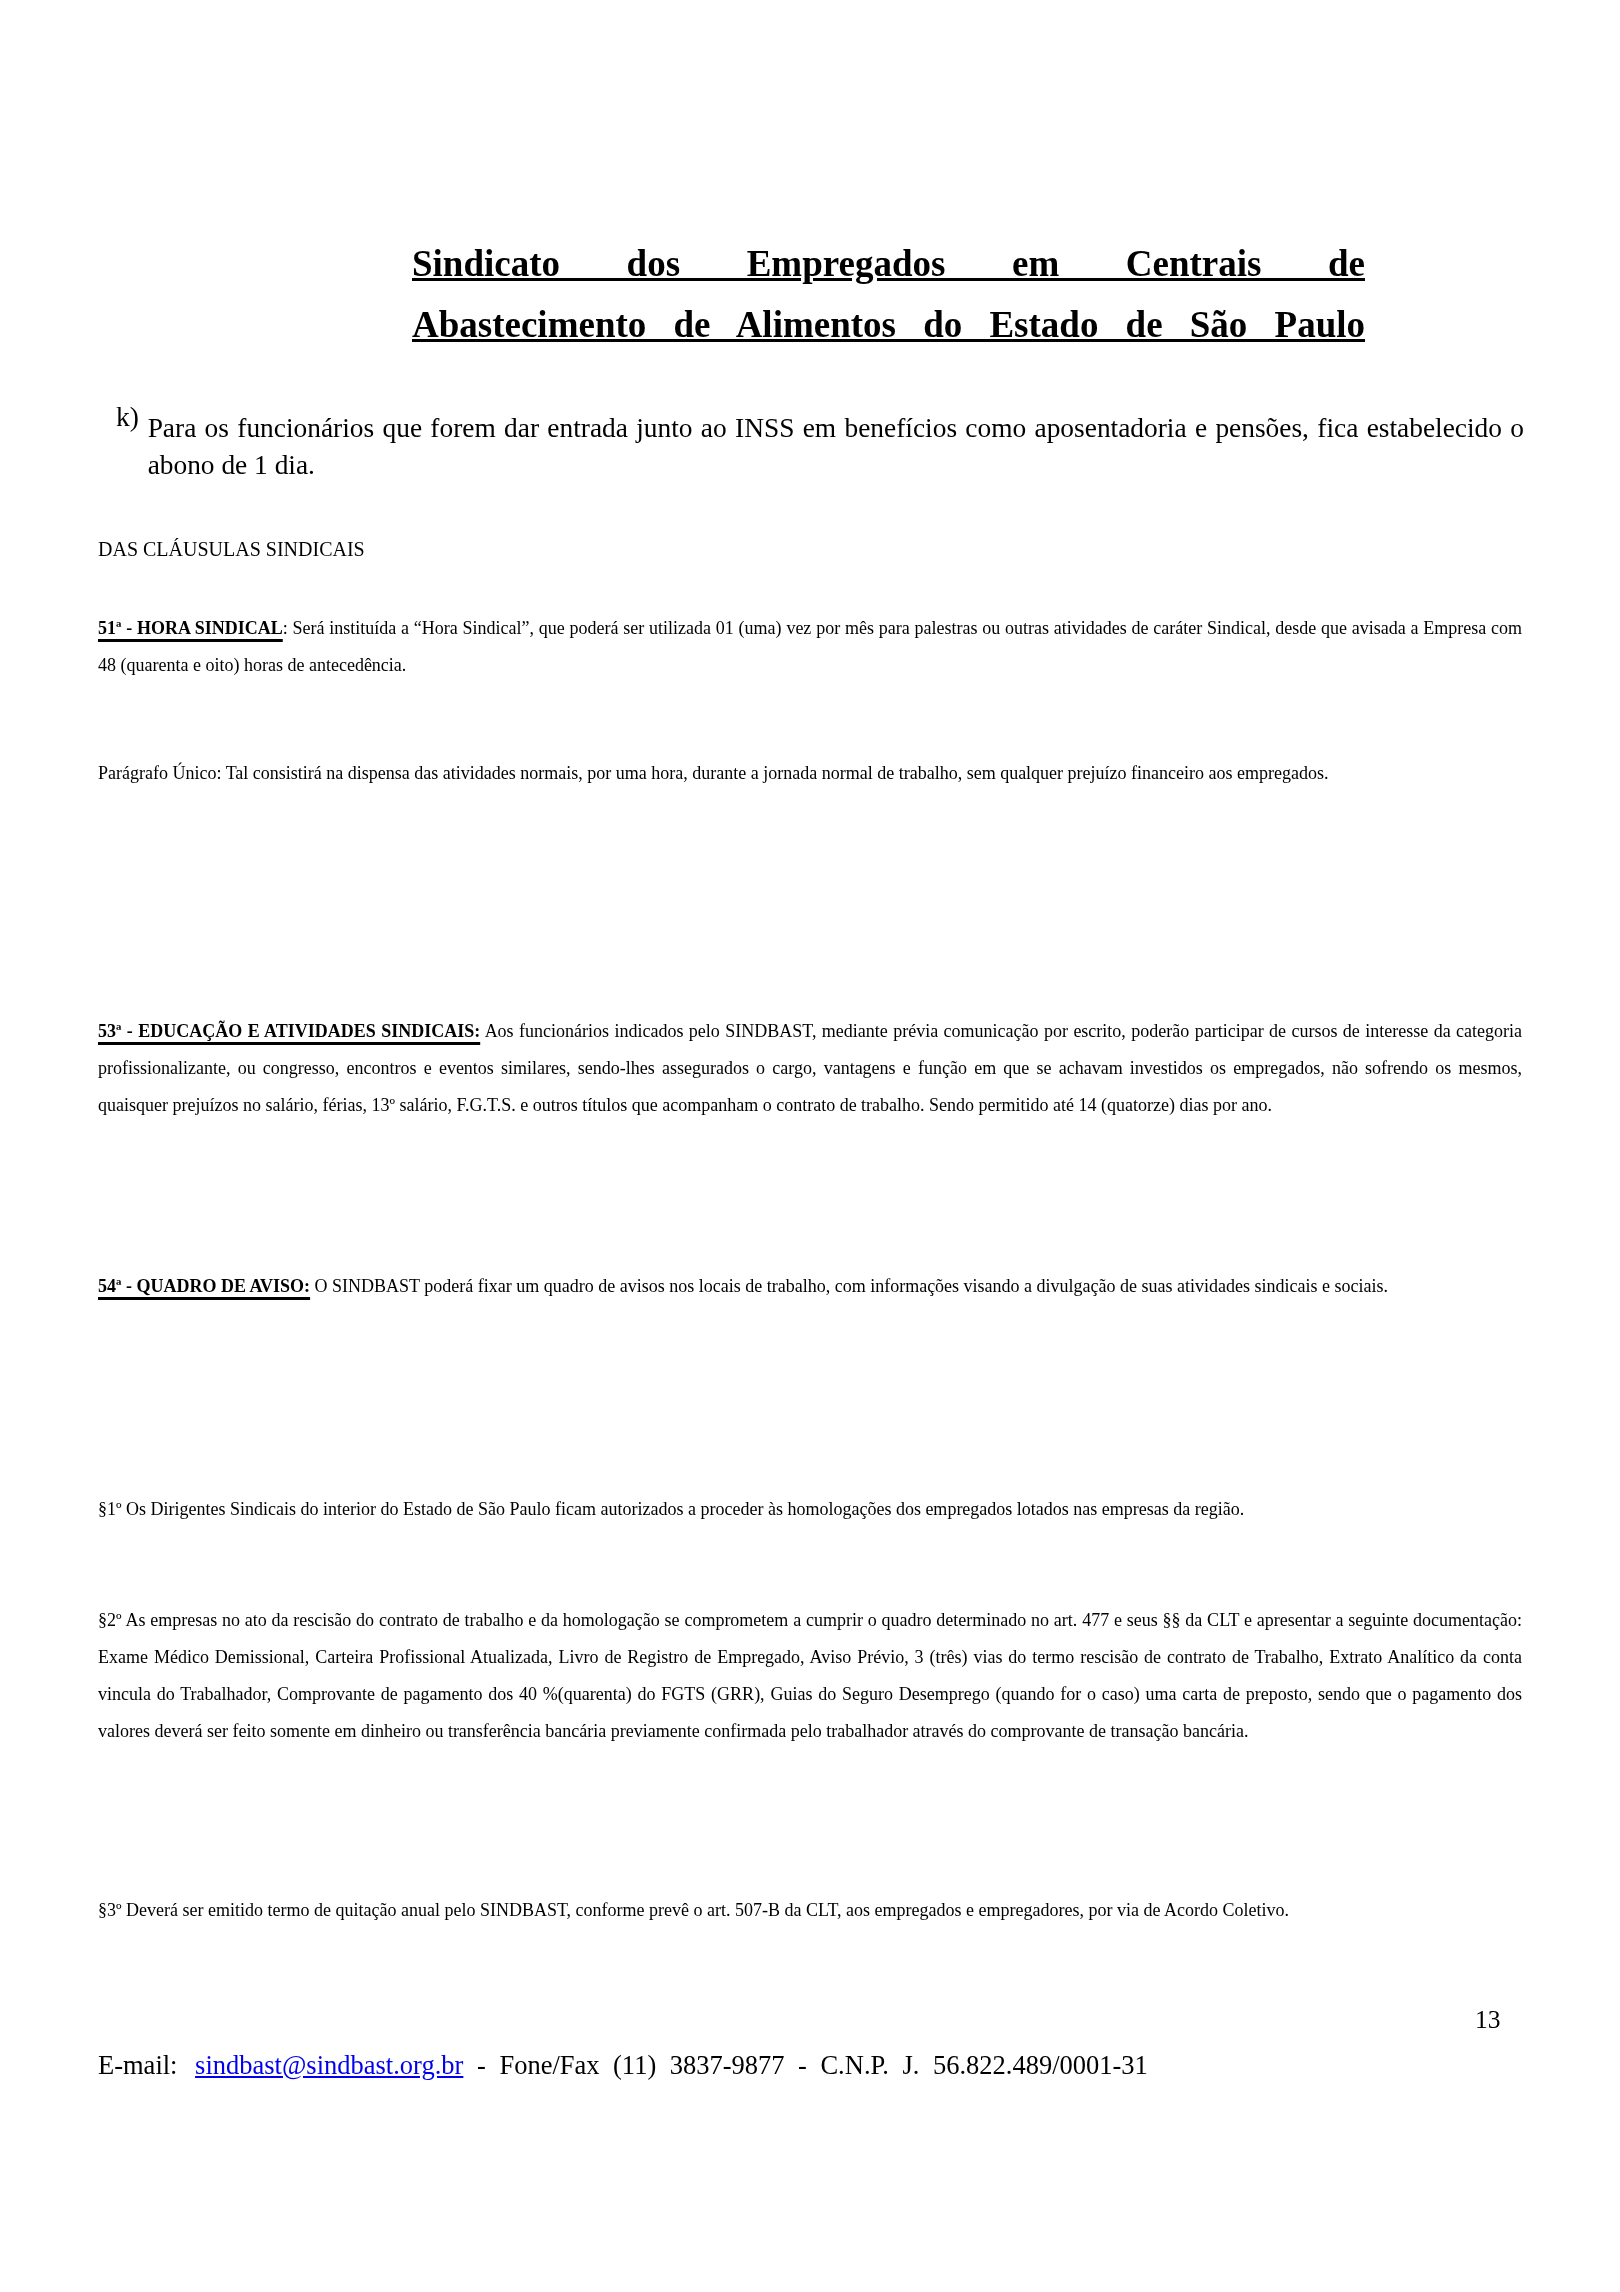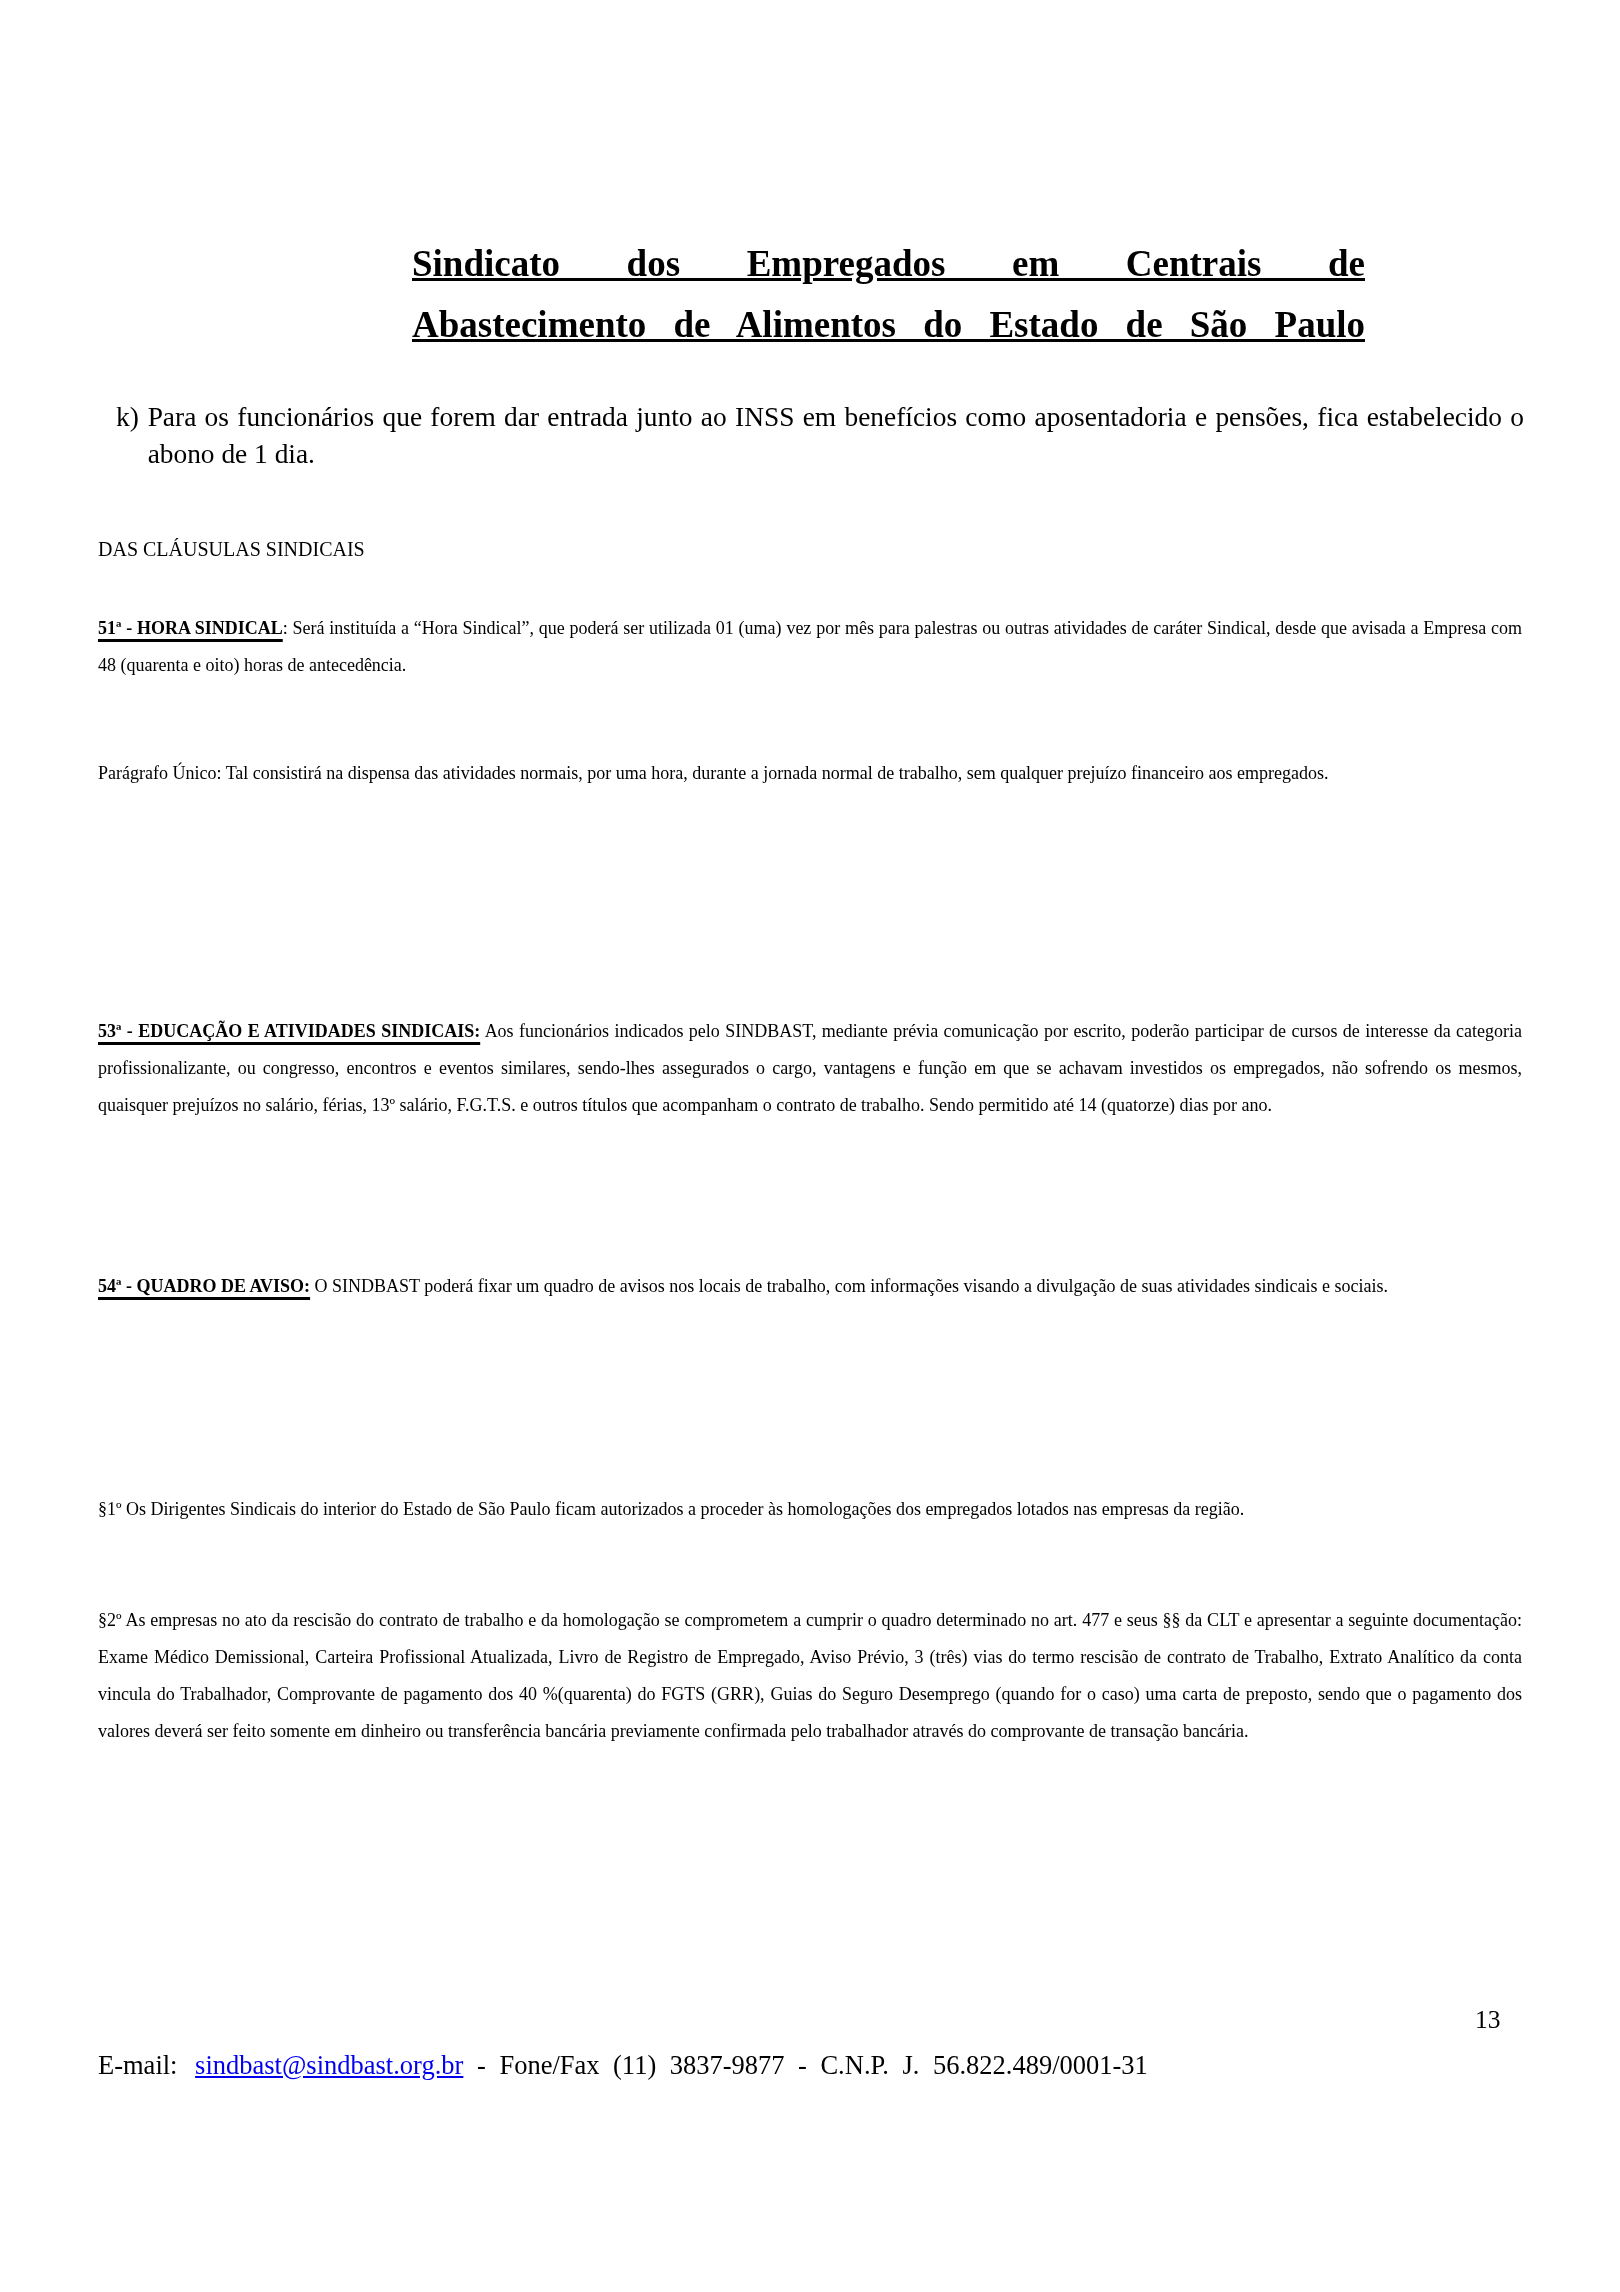--- a/index.html
+++ b/index.html
@@ -31,21 +31,21 @@
   }
   .doc-title .tline { text-align: justify; text-align-last: justify; }
   
   .para {
     position: absolute; left: 98px; width: 1424px;
     font-size: 18px; line-height: 37px;
     text-align: justify;
   }
   .k-item { position: absolute; left: 116px; top: 399px; width: 1408px; display: flex; }
   .k-item .marker { flex: 0 0 auto; font-size: 27.4px; line-height: 37px; margin-right: 8.8px; }
-  .k-item .k-text { flex: 1 1 auto; font-size: 27.4px; line-height: 37px; text-align: justify; }
+  .k-item .k-text { flex: 1 1 auto; font-size: 27.4px; line-height: 37px; text-align: justify; margin-top: 11px; }
   .section-heading {
     position: absolute; left: 98px; top: 538px; width: 1424px;
     text-align: left; font-weight: normal; font-size: 20px;
   }
   .clause-head {
     font-weight: bold;
     text-decoration: underline;
     text-decoration-thickness: 2.9px;
     text-underline-offset: 4.9px;
   }
@@ -93,20 +93,21 @@
 
   <p class="para" style="top:1268px">
     <span class="clause-head">54ª - QUADRO DE AVISO:</span><span> O SINDBAST poderá fixar um quadro de avisos nos locais de trabalho, com informações visando a divulgação de suas atividades sindicais e sociais.</span>
   </p>
 
 
   <p class="para" style="top:1491px">§1º Os Dirigentes Sindicais do interior do Estado de São Paulo ficam autorizados a proceder às homologações dos empregados lotados nas empresas da região.</p>
 
   <p class="para" style="top:1602px">§2º As empresas no ato da rescisão do contrato de trabalho e da homologação se comprometem a cumprir o quadro determinado no art. 477 e seus §§ da CLT e apresentar a seguinte documentação: Exame Médico Demissional, Carteira Profissional Atualizada, Livro de Registro de Empregado, Aviso Prévio, 3 (três) vias do termo rescisão de contrato de Trabalho, Extrato Analítico da conta vincula do Trabalhador, Comprovante de pagamento dos 40 %(quarenta) do FGTS (GRR), Guias do Seguro Desemprego (quando for o caso) uma carta de preposto, sendo que o pagamento dos valores deverá ser feito somente em dinheiro ou transferência bancária previamente confirmada pelo trabalhador através do comprovante de transação bancária.</p>
 
+  <p class="para" style="top:1892px">§3º Deverá ser emitido termo de quitação anual pelo SINDBAST, conforme prevê o art. 507-B da CLT, aos empregados e empregadores, por via de Acordo Coletivo.</p>
 
   <div class="page-number">13</div>
   <div class="footer-contact">
     <span class="email-label">E-mail:</span><a href="#" class="email-link">sindbast@sindbast.org.br</a><span>- Fone/Fax (11) 3837-9877 - C.N.P. J. 56.822.489/0001-31</span>
   </div>
 
 </div>
 
 
 </body></html>

